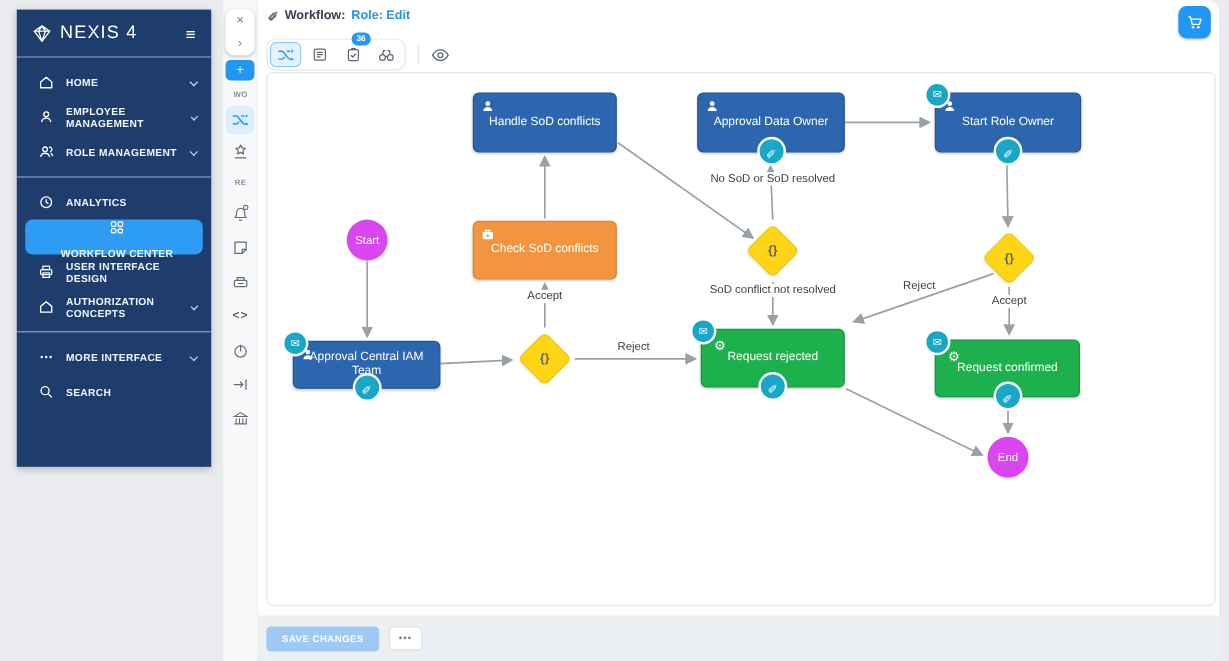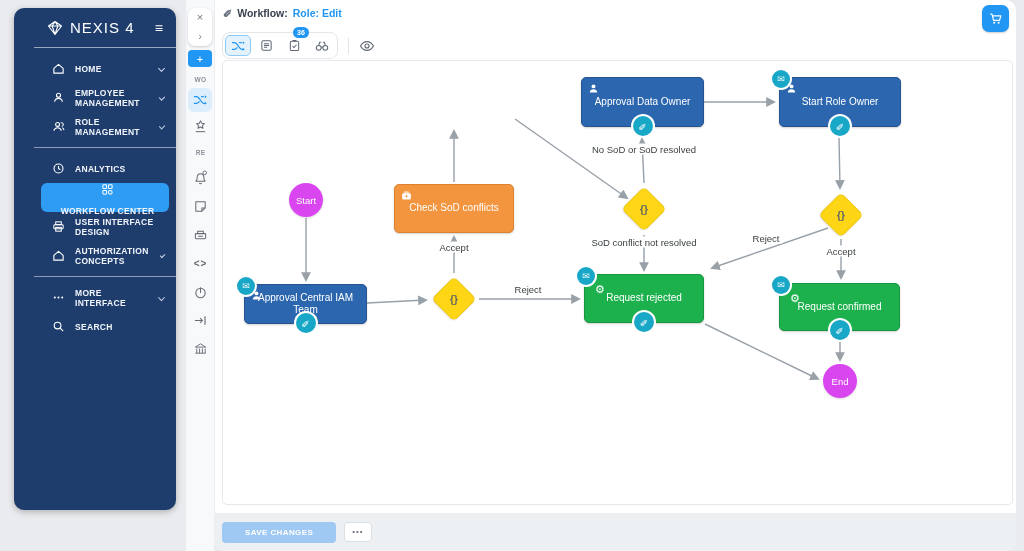--- a/index.html
+++ b/index.html
@@ -1,21 +1,21 @@
 <!DOCTYPE html>
 <html><head>
 <meta charset="utf-8">
 <style>
   html,body{margin:0;padding:0;background:#dfe3e8;}
   *{box-sizing:border-box;}
   .app{position:relative;width:1024px;height:551px;background:#e9ebee;font-family:"Liberation Sans",sans-serif;overflow:hidden;}
 
   
-  .sidebar{position:absolute;left:14px;top:8px;width:162px;height:502px;background:#1e3d6d;border-radius:10px;
-    display:flex;flex-direction:column;box-shadow:0 2px 6px rgba(0,0,0,.25);color:#fff;z-index:5;padding-left:20px;}
+  .sidebar{position:absolute;left:14px;top:8px;width:162px;height:381px;background:#1e3d6d;border-radius:0;
+    display:flex;flex-direction:column;box-shadow:0 2px 6px rgba(0,0,0,.25);color:#fff;z-index:5;}
   .logo-row{display:flex;align-items:center;gap:7px;height:40px;padding:0 13px;border-bottom:1px solid rgba(255,255,255,.55);}
   .logo-text{font-size:15px;letter-spacing:1px;font-weight:400;color:#fff;}
   .hamburger{margin-left:auto;font-size:14px;color:#fff;cursor:pointer;line-height:1;}
   .nav{margin-top:6px;}
   .nav-item{display:flex;align-items:center;gap:10px;height:29px;padding:0 12px 0 18px;font-size:8.5px;font-weight:bold;letter-spacing:.3px;color:#f1f5fb;cursor:pointer;}
   .nav-item.active{background:#2f9cf4;border-radius:6px;margin:0 7px;padding:0 6px 0 11px;flex-direction:column;}
   .chev{margin-left:auto;width:5px;height:5px;border-right:1.4px solid #ccd7e8;border-bottom:1.4px solid #ccd7e8;transform:rotate(45deg);}
   .nav-div{height:1px;background:rgba(255,255,255,.5);margin:6px 0;}
   .user-row{margin-top:auto;display:flex;align-items:center;gap:10px;padding:12px 14px 16px;}
   .avatar{width:24px;height:24px;border-radius:50%;background:#fff;color:#2b6cb0;font-size:9px;font-weight:bold;display:flex;align-items:center;justify-content:center;}
@@ -69,21 +69,21 @@
   .badge .g{line-height:1;}
   .badge.pencil .g{transform:scaleY(-1);}
 
   .diamond{position:absolute;width:46px;height:46px;cursor:pointer;}
   .diamond .shape{position:absolute;inset:7px;background:#ffd615;border:1px solid #eec70f;border-radius:5px;transform:rotate(45deg);box-shadow:0 1px 2px rgba(0,0,0,.12);}
   .diamond .glyph{position:absolute;inset:0;display:flex;align-items:center;justify-content:center;font-size:10px;font-weight:bold;color:#5f6368;}
 
   .flow-label{position:absolute;transform:translate(-50%,-50%);font-size:9.5px;color:#3c4043;background:#fff;padding:0 3px;white-space:nowrap;}
 
   .footer{position:absolute;left:0;bottom:0;width:100%;height:38px;background:#edf0f3;border-radius:0 0 10px 10px;display:flex;align-items:center;gap:8px;padding-left:7px;}
-  .save-btn{background:#9fc9f3;color:#fff;font-size:8px;font-weight:bold;letter-spacing:.4px;border:none;border-radius:4px;padding:6px 23px;cursor:pointer;}
+  .save-btn{background:#9fc9f3;color:#fff;font-size:8px;font-weight:bold;letter-spacing:.4px;border:none;border-radius:4px;padding:6px 13px;cursor:pointer;}
   .more-btn{background:#fff;border:1px solid #dcdfe3;border-radius:4px;color:#6b7280;font-size:8px;letter-spacing:1px;padding:5px 7px;cursor:pointer;line-height:1;}
 </style>
 </head>
 <body>
 
 <div class="app">
 
   <div class="sidebar">
     <div class="logo-row">
       <svg class="icn" width="16" height="16" viewBox="0 0 16 16">
@@ -333,20 +333,27 @@
 
       <div class="node orange" style="left:171px;top:123px;width:120px;height:49px">
         <svg class="corner-icon" width="11" height="11" viewBox="0 0 14 14">
             <rect x="1.5" y="4" width="11" height="8" rx="1.5" fill="#fff"></rect>
             <path d="M5 4V2.5h4V4" fill="none" stroke="#fff" stroke-width="1.4"></path>
             <path d="M7 6.5v3M5.5 8h3" stroke="#f2953e" stroke-width="1.2"></path>
           </svg>
         <span class="node-label">Check SoD conflicts</span>
       </div>
 
+      <div class="node blue" style="left:171px;top:16px;width:120px;height:50px">
+        <svg class="corner-icon" width="11" height="11" viewBox="0 0 14 14">
+            <circle cx="7" cy="4.3" r="2.5" fill="#fff"></circle>
+            <path d="M2.2 12c.4-2.8 2.2-4.2 4.8-4.2s4.4 1.4 4.8 4.2Z" fill="#fff"></path>
+          </svg>
+        <span class="node-label">Handle SoD conflicts</span>
+      </div>
 
       <div class="node blue" style="left:358px;top:16px;width:123px;height:50px">
         <svg class="corner-icon" width="11" height="11" viewBox="0 0 14 14">
             <circle cx="7" cy="4.3" r="2.5" fill="#fff"></circle>
             <path d="M2.2 12c.4-2.8 2.2-4.2 4.8-4.2s4.4 1.4 4.8 4.2Z" fill="#fff"></path>
           </svg>
         <span class="node-label">Approval Data Owner</span>
         <span class="badge pencil">
             <span class="g">✎</span>
           </span>

